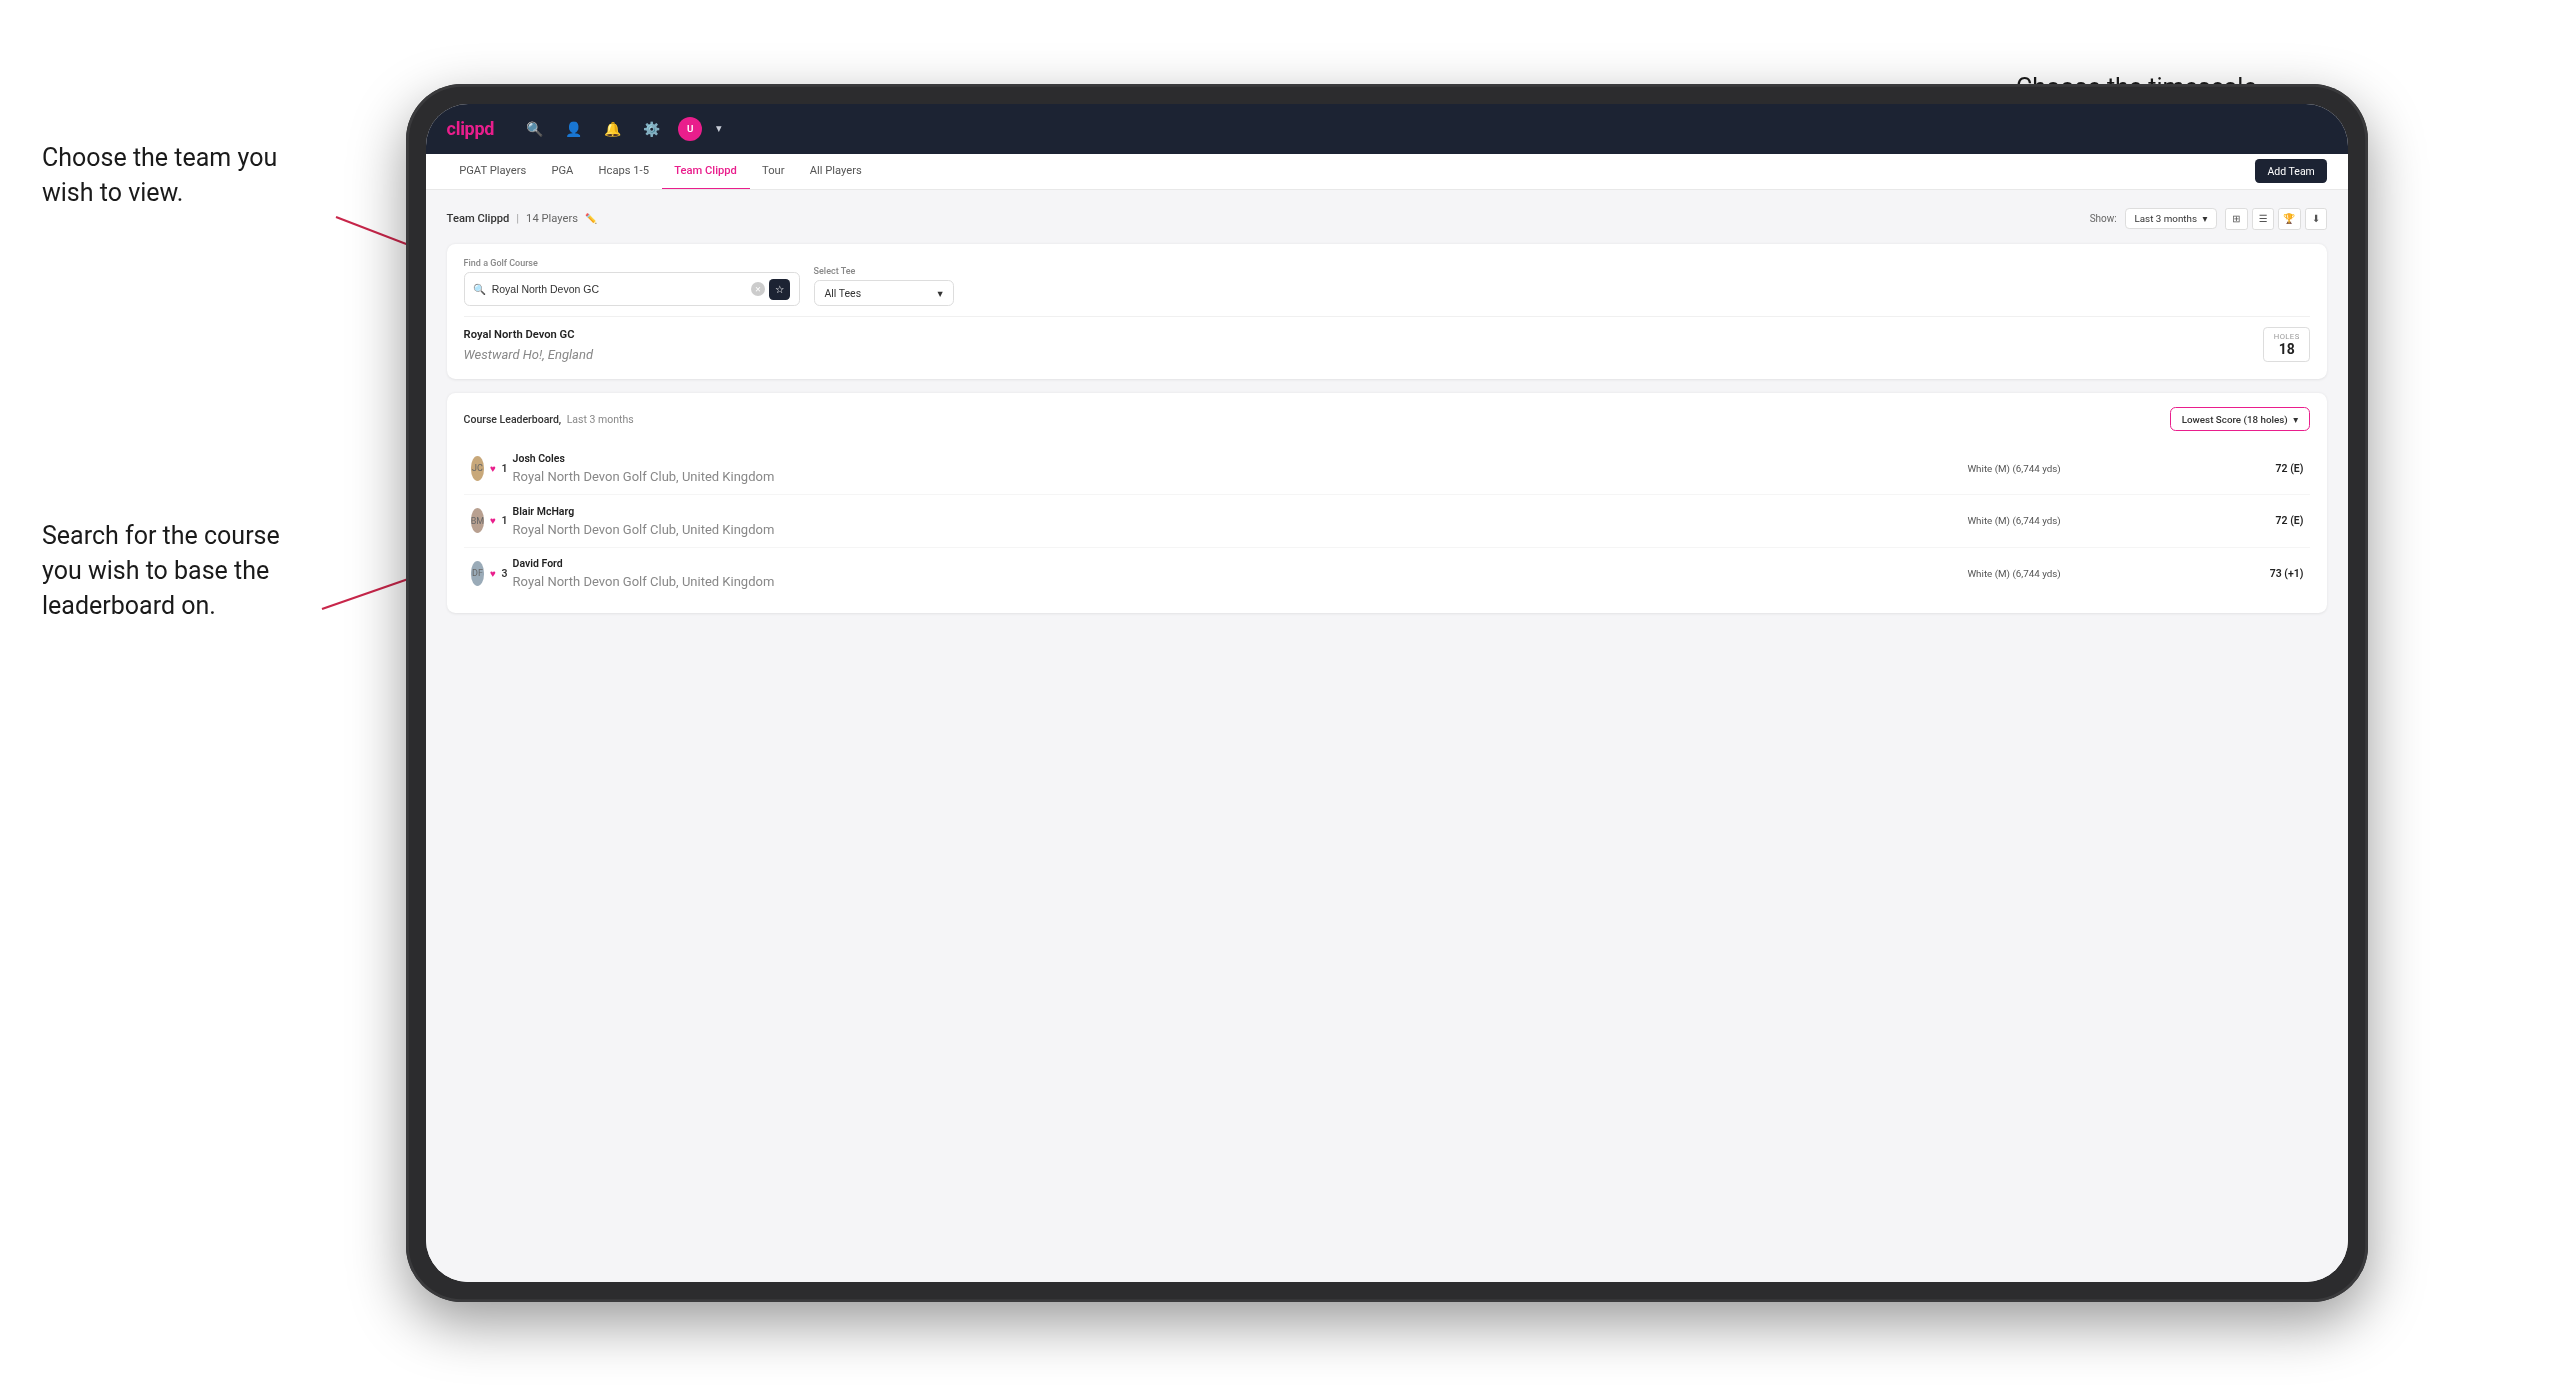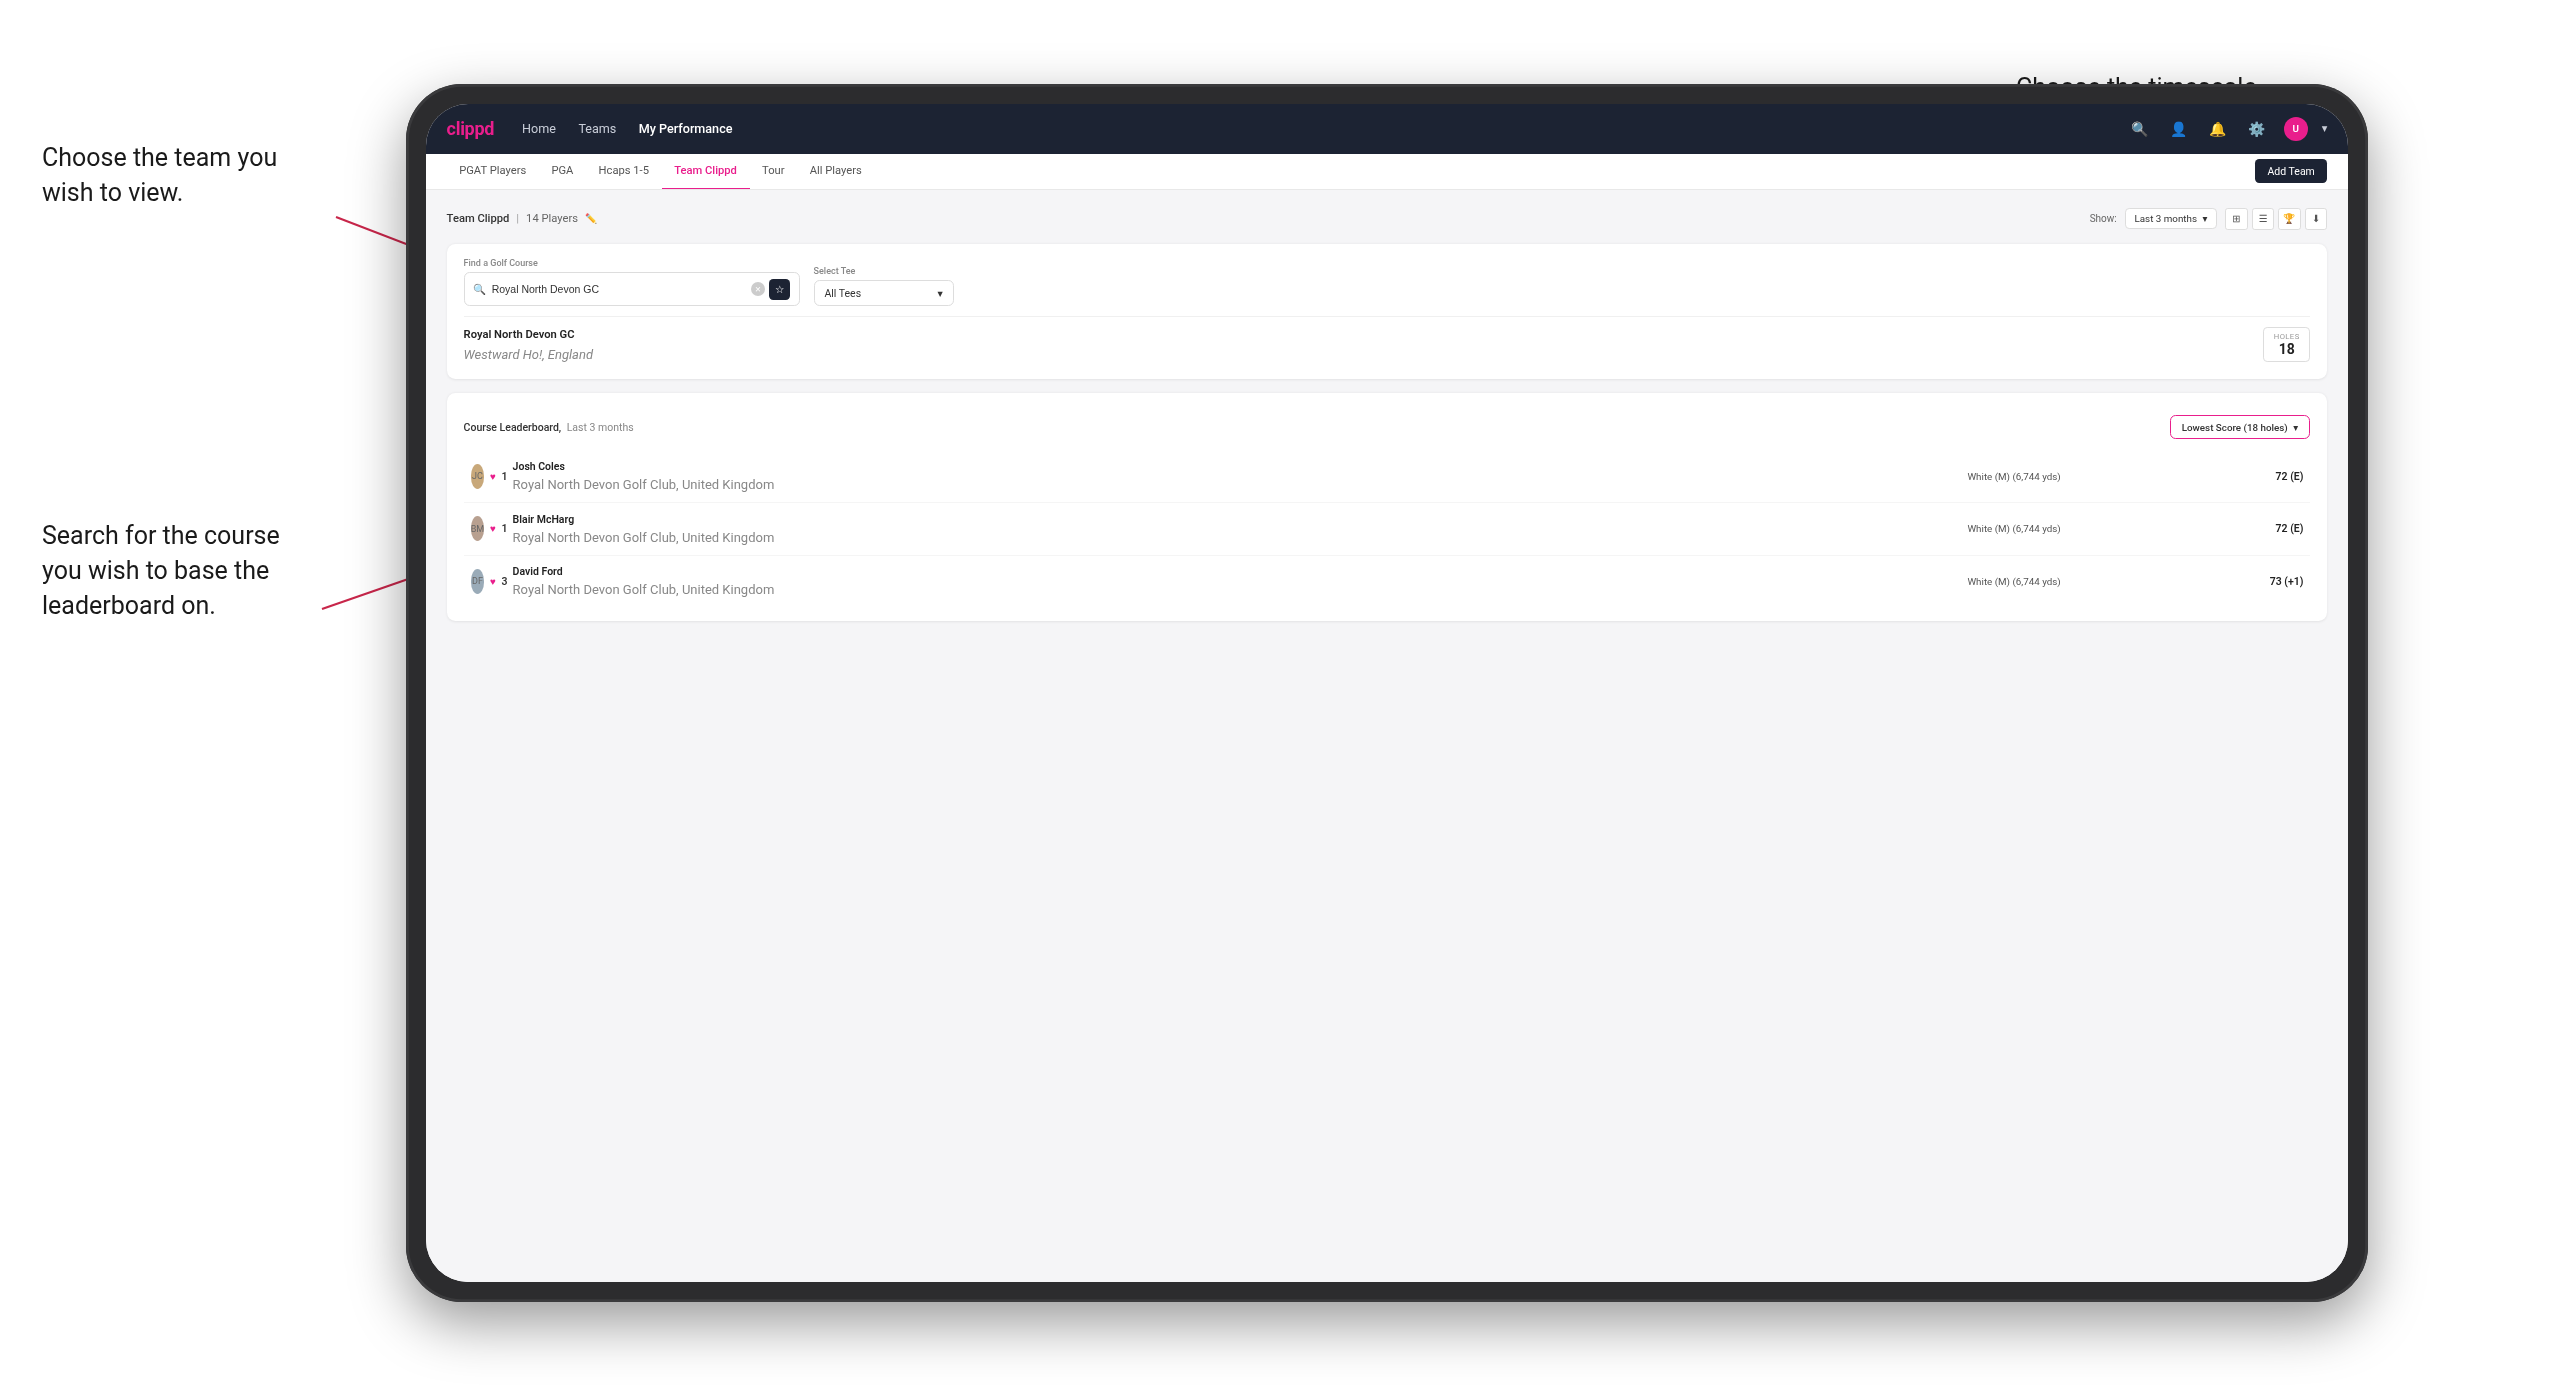--- a/index.html
+++ b/index.html
@@ -381,21 +381,20 @@
       border-radius: 8.4px;
       padding: 14px 17px;
       box-shadow: 0 0.7px 2.8px rgba(0,0,0,0.08);
     }
 
     .leaderboard-header {
       display: flex;
       align-items: center;
       justify-content: space-between;
       margin-bottom: 11.2px;
-      margin-top: 8px;
     }
 
     .leaderboard-title {
       font-size: 10.5px;
       color: #333;
       font-weight: 500;
     }
 
     .score-type-dropdown {
       border: 1.4px solid #e91e8c;
@@ -566,25 +565,20 @@
     <div>• <span>Best APP performance</span></div>
   </div>
   <div style="margin-top:17px; font-size:25px;"><span>and many more!</span></div>
 </div>
 
 <div class="tablet-shell">
   <div class="tablet-screen">
 
     <div class="top-nav">
       <div class="nav-logo">clippd</div>
-      <div class="nav-links">
-        <span class="nav-link">Home</span>
-        <span class="nav-link">Teams</span>
-        <span class="nav-link active">My Performance</span>
-      </div>
       <div class="nav-icons">
         <div class="nav-icon-btn">🔍</div>
         <div class="nav-icon-btn">👤</div>
         <div class="nav-icon-btn">🔔</div>
         <div class="nav-icon-btn">⚙️</div>
         <div class="nav-avatar">U</div>
         <span style="color:#c8cdd8; font-size:11.2px;">▾</span>
       </div>
     </div>
 

